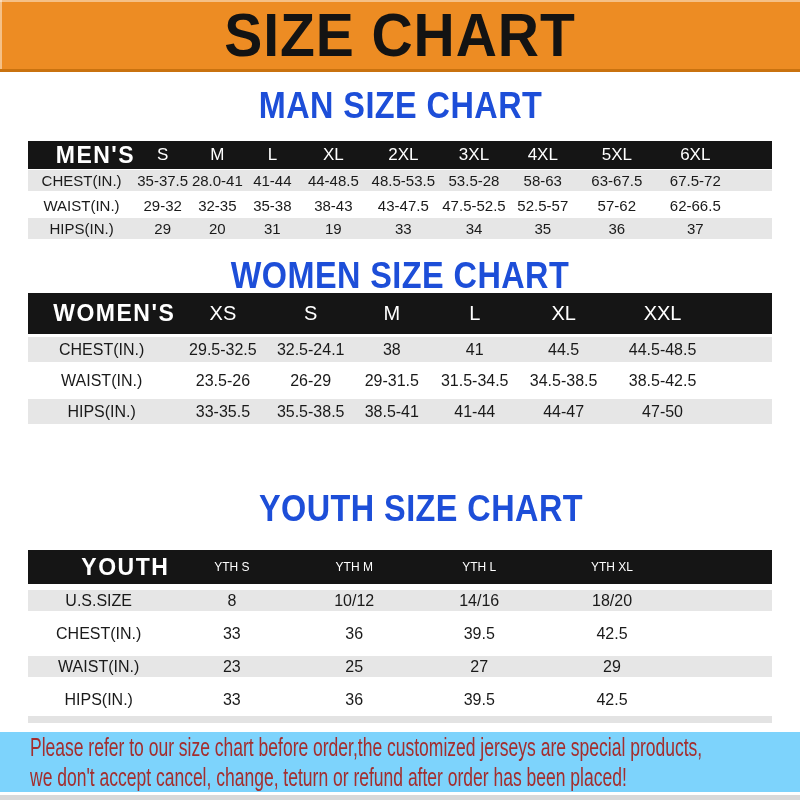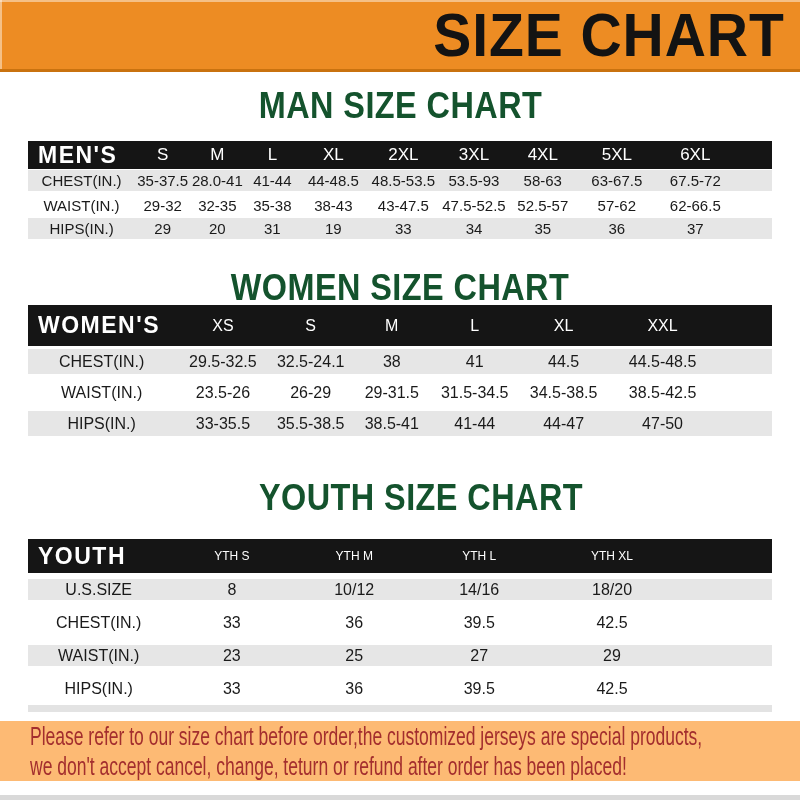--- a/index.html
+++ b/index.html
@@ -6,78 +6,78 @@
   html,body { background:#ffffff; }
   body { width:800px; height:800px; font-family:"Liberation Sans", sans-serif; }
   .page { position:relative; width:800px; height:800px; background:#ffffff; overflow:hidden; }
 
   
   .banner {
     height:72px;
     background:var(--banner-orange,#ED8C23);
     border-bottom:3px solid var(--banner-border,#C9720F);
     box-shadow: inset 0 2px 0 rgba(255,255,255,.45), inset 2px 0 0 rgba(255,255,255,.45);
-    display:flex; align-items:center; justify-content:flex-end;
+    display:flex; align-items:center; justify-content:center;
   }
   .banner-title {
     display:inline-block;
     font-size:62px; font-weight:700; color:#131313;
     letter-spacing:1px; white-space:nowrap;
     transform:scaleX(.92);
     line-height:66px;
   }
 
   
-  .sec-heading { text-align:center; height:34px; line-height:34px; color:#14532d; }
+  .sec-heading { text-align:center; height:34px; line-height:34px; color:#1d4ed8; }
   .heading-text {
     display:inline-block; font-size:36px; font-weight:700;
     letter-spacing:.5px; white-space:nowrap; transform:scaleX(.9);
   }
   .h-men   { margin-top:17px; }
-  .h-women { margin-top:30px; }
-  .h-youth { margin-top:42px;padding-left:43px; }
+  .h-women { margin-top:18px; }
+  .h-youth { margin-top:65px;padding-left:43px; }
 
   
   .size-table {
     width:744px; margin-left:28px;
     border-collapse:separate; border-spacing:0; table-layout:fixed;
   }
   .size-table th {
     background:var(--band-black,#151515); color:#ffffff;
     font-weight:400; text-align:center; vertical-align:middle;
   }
   .size-table th.corner {
-    font-weight:700; text-align:left; padding-left:10px;
+    font-weight:700; text-align:right; padding-left:10px;
     font-size:23px; letter-spacing:1.5px;
   }
   .size-table td {
     text-align:center; vertical-align:middle; color:#1a1a1a;
     border:0 solid #ffffff;
   }
   .size-table tbody tr:nth-child(odd) td { background:var(--row-gray,#E6E6E6); }
 
   .t-men { margin-top:18px; }
   .t-men th { height:28px; font-size:17px; }
   .t-men td { height:24px; font-size:15px; }
   .t-men tbody tr:nth-child(odd) td { border-top-width:1px; border-bottom-width:2px; }
 
   .t-women { }
-  .t-women th { height:41px; font-size:16px;text-align:center; }
+  .t-women th { height:41px; font-size:20px;text-align:center; }
   .t-women td { height:31px; font-size:16px; }
   .t-women tbody tr:nth-child(odd) td { border-top-width:3px; border-bottom-width:3px; }
 
   .t-youth { margin-top:24px; }
   .t-youth th { height:34px; font-size:12px; }
   .t-youth td { height:33px; font-size:16px; }
   .t-youth tbody tr:nth-child(odd) td { border-top-width:6px; border-bottom-width:6px; }
 
   .table-strip { width:744px; height:7px; margin-left:28px; background:#E3E3E3; }
 
   
-  .disclaimer { margin-top:9px; padding-left:30px; height:60px; background:#fdba74; }
+  .disclaimer { margin-top:9px; padding-left:30px; height:60px; background:#7dd3fc; }
   .disc-line {
     font-size:25px; line-height:30px; font-weight:400;
     color:var(--disclaimer-red,#A32E2E);
     white-space:nowrap; transform:scaleX(.7); transform-origin:left center;
   }
 
   .bottom-strip { position:absolute; left:0; bottom:0; width:800px; height:5px; background:#D9D9D9; }
 </style>
 </head>
 <body>
@@ -121,21 +121,21 @@
         </tr>
       </thead>
       <tbody>
         <tr>
           <td class="rowlabel">CHEST(IN.)</td>
           <td>35-37.5</td>
           <td>28.0-41</td>
           <td>41-44</td>
           <td>44-48.5</td>
           <td>48.5-53.5</td>
-          <td>53.5-93</td>
+          <td>53.5-28</td>
           <td>58-63</td>
           <td>63-67.5</td>
           <td>67.5-72</td>
           <td></td>
         </tr>
         <tr>
           <td class="rowlabel">WAIST(IN.)</td>
           <td>29-32</td>
           <td>32-35</td>
           <td>35-38</td>

